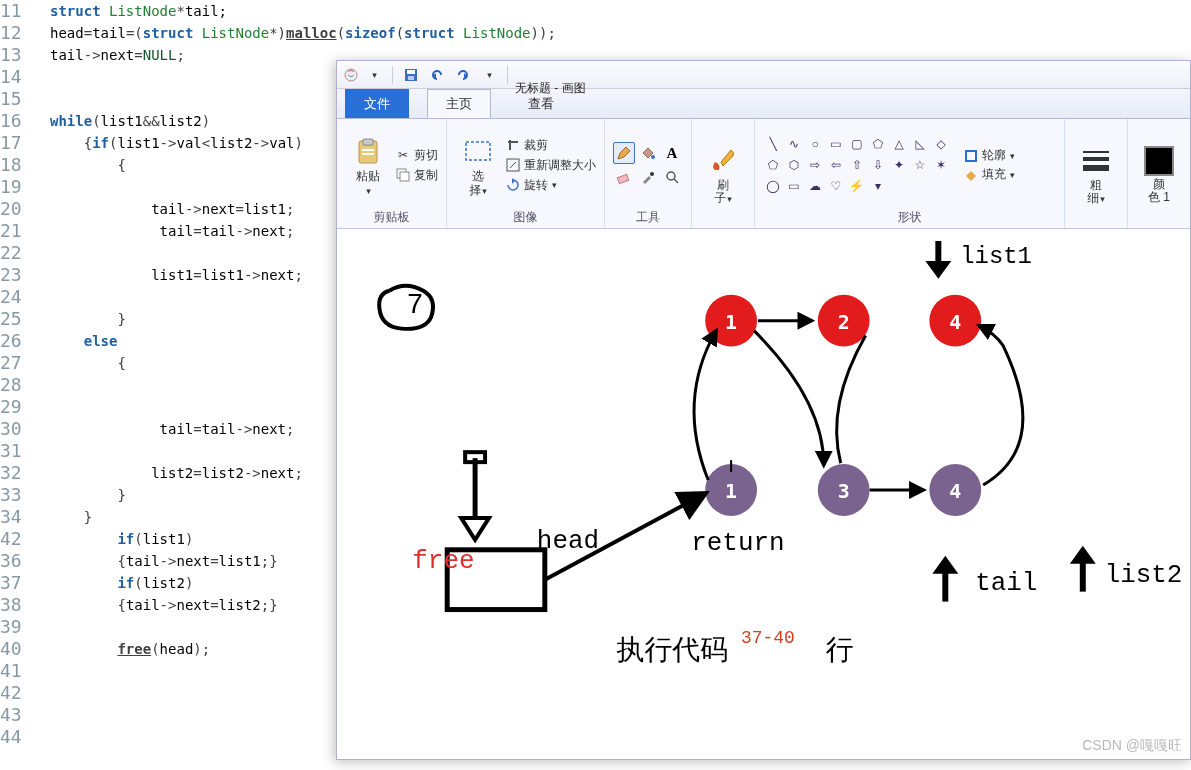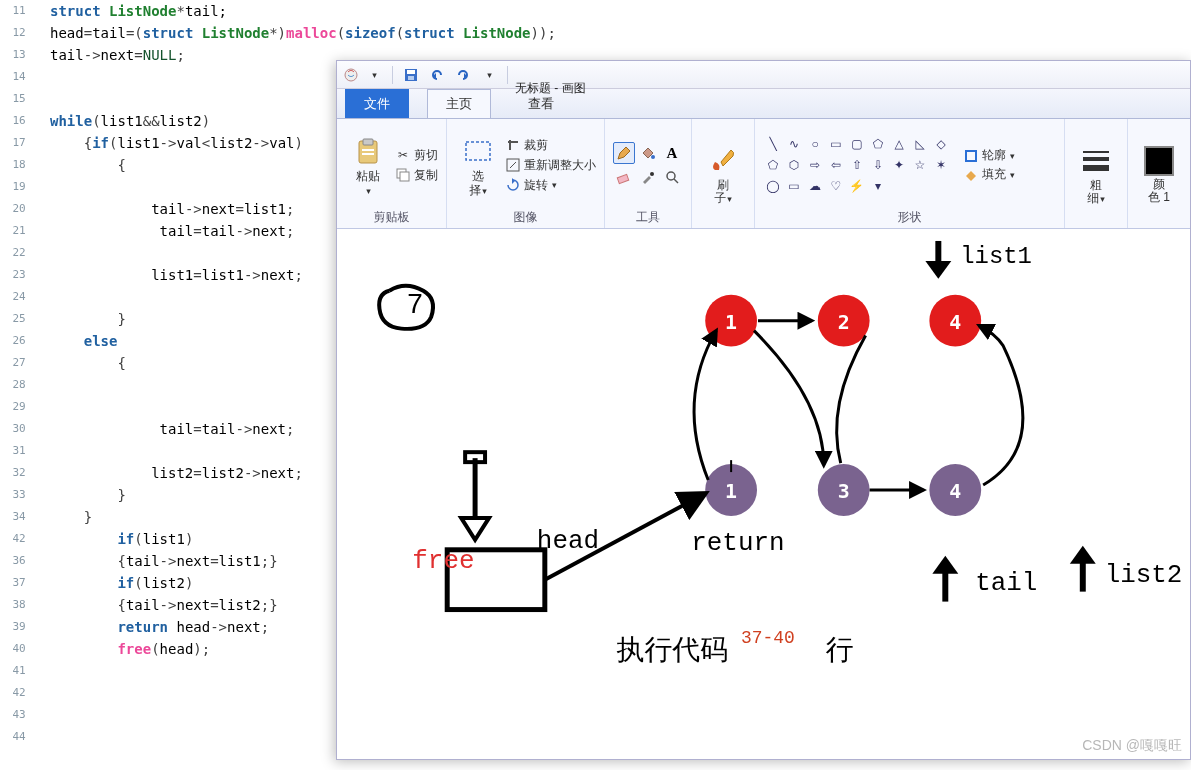--- a/index.html
+++ b/index.html
@@ -1,24 +1,24 @@
 <!DOCTYPE html>
 <html><head>
 <meta charset="utf-8">
 <style>
 * { margin: 0; padding: 0; box-sizing: border-box; }
 body { font-family: Consolas, monospace; font-size: 14px; background: #fff; overflow: hidden; width: 1191px; height: 770px; position: relative; }
 
 .code-panel { position: absolute; top: 0; left: 0; width: 100%; height: 770px; background: #fff; }
 .code-line { display: flex; height: 22px; line-height: 22px; }
-.gutter { width: 50px; text-align: center; padding-right: 12px; color: #8899a6; background: #fff; font-size: 11px; user-select: none; }
+.gutter { width: 50px; text-align: left; padding-right: 12px; color: #8899a6; background: #fff; font-size: 18px; user-select: none; }
 .codetext { white-space: pre; font-size: 14px; }
 .kw { color: #2060a0; font-weight: bold; }
-.tp { color: #208030; font-weight: bold; }
-.fn { color: #ec4899; font-weight: bold; }
+.tp { color: #208030; font-weight: normal; }
+.fn { color: #404040; font-weight: bold; text-decoration: underline; }
 .op { color: #404040; }
 .cnst { color: #14532d; }
 .pln { color: #000; }
 
 .paint-window { position: absolute; top: 60px; left: 336px; width: 855px; height: 700px; background: #fff; border: 1px solid #b0b0d0; box-shadow: -2px 2px 12px rgba(0,0,0,.25); }
 .titlebar { height: 28px; background: linear-gradient(#fbfcff,#eef0f8); display: flex; align-items: center; padding: 0 6px; gap: 4px; border-bottom: 1px solid #ccd; font-family: "Microsoft YaHei", sans-serif; font-size: 12px; }
 .tb-icon { width:16px; height:16px; display:flex; align-items:center; justify-content:center; }
 .tb-sep { width:1px; height:18px; background:#c8cde0; margin:0 3px; }
 .tb-title { color:#222;margin-top:28px; }
 .tb-btn { width:22px; height:22px; display:flex; align-items:center; justify-content:center; border-radius:2px; }
@@ -163,21 +163,20 @@
       <div class="code-line">
         <div class="gutter">37</div>
         <div class="codetext">        <span class="kw">if</span><span class="op">(</span><span class="pln">list2</span><span class="op">)</span></div>
       </div>
       <div class="code-line">
         <div class="gutter">38</div>
         <div class="codetext">        <span class="op">{</span><span class="pln">tail</span><span class="op">-&gt;</span><span class="pln">next</span><span class="op">=</span><span class="pln">list2</span><span class="op">;}</span></div>
       </div>
       <div class="code-line">
         <div class="gutter">39</div>
-        <div class="codetext">        <span class="kw">return</span> <span class="pln">head</span><span class="op">-&gt;</span><span class="pln">next</span><span class="op">;</span></div>
       </div>
       <div class="code-line">
         <div class="gutter">40</div>
         <div class="codetext">        <span class="fn">free</span><span class="op">(</span><span class="pln">head</span><span class="op">);</span></div>
       </div>
       <div class="code-line">
         <div class="gutter">41</div>
         <div class="codetext"></div>
       </div>
       <div class="code-line">

